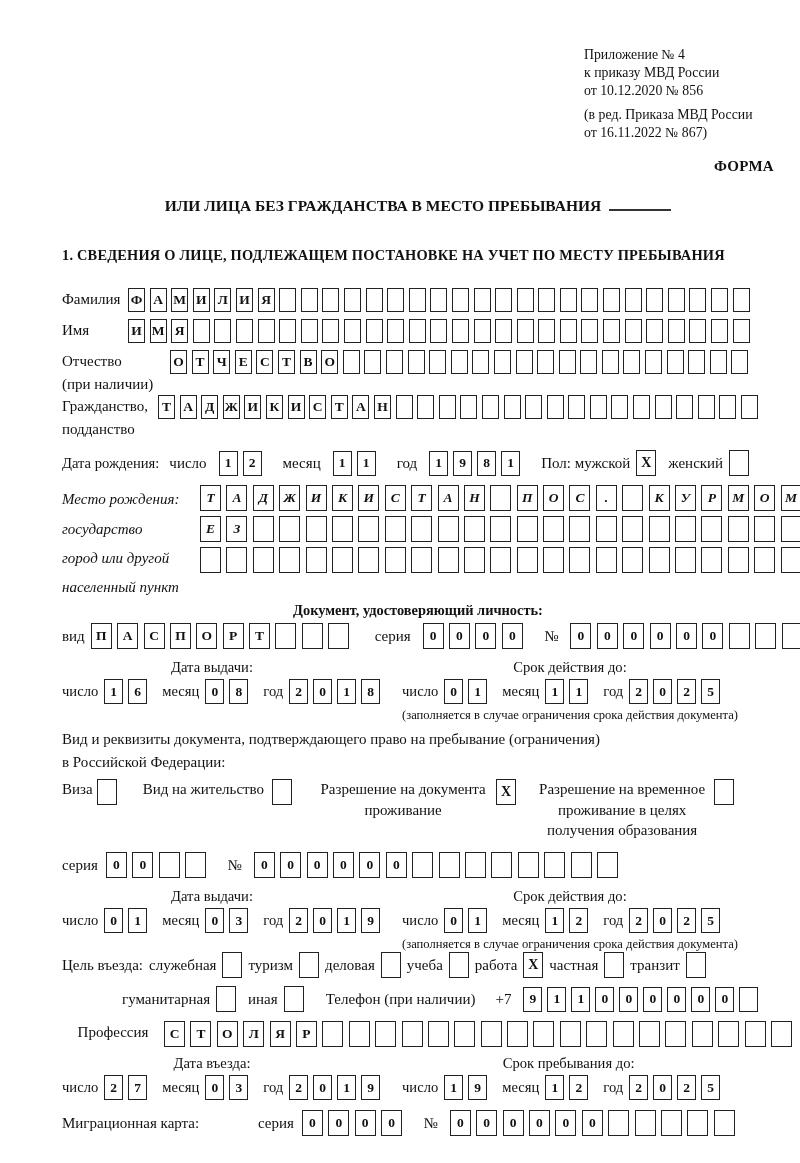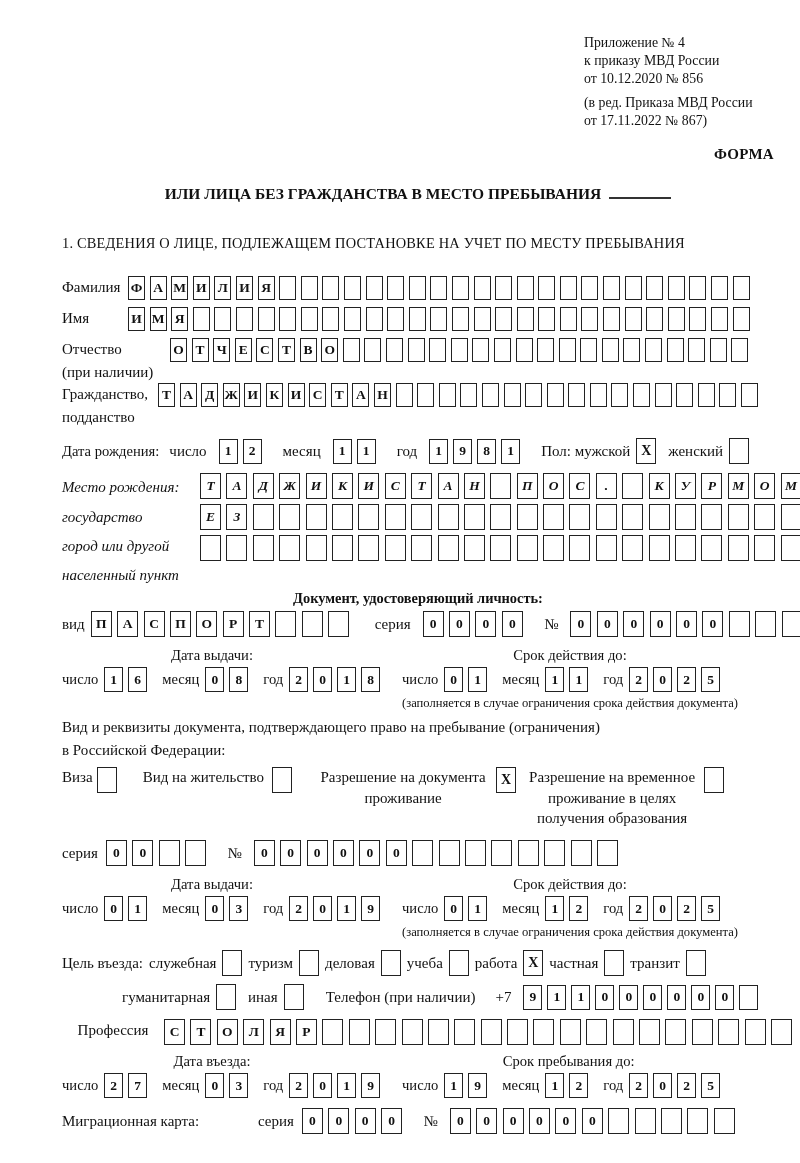--- a/index.html
+++ b/index.html
@@ -3,27 +3,27 @@
 <meta charset="utf-8">
 <style>
   html,body{margin:0;padding:0;background:#fff;}
   body{
     width:800px;height:1163px;overflow:hidden;
     font-family:"Liberation Serif","DejaVu Serif",serif;
     color:#111;-webkit-font-smoothing:antialiased;
   }
   .page{padding:34px 26px 0 62px;width:712px;}
   
-  .hdr{width:190px;margin-left:auto;font-size:13.8px;line-height:1.32;}
+  .hdr{width:190px;margin-left:auto;font-size:13.8px;line-height:1.32;margin-top:12px;}
   .hdr .gap{height:5px;}
   .forma{font-weight:bold;text-align:right;font-size:15px;margin-top:16px;letter-spacing:.3px;}
   
   .title{ text-align:center;font-weight:bold;font-size:15.5px;line-height:1.45;margin-top:20px;}
   .title .uline{display:inline-block;width:62px;border-bottom:2px solid #333;height:14px;margin-left:8px;}
-  .sect{font-weight:normal;font-size:14.4px;margin-top:30px;white-space:nowrap;letter-spacing:.2px;}
+  .sect{font-weight:bold;font-size:14.4px;margin-top:30px;white-space:nowrap;letter-spacing:.2px;}
   
   .row{display:flex;align-items:flex-start;margin-top:7px;}
   .lbl{font-size:15px;line-height:1.5;flex:0 0 auto;}
   .cells{display:flex;flex-wrap:nowrap;}
   .cell{
     box-sizing:border-box;display:inline-flex;align-items:center;justify-content:center;
     width:17px;height:24px;border:1.6px solid #222;margin-right:4.6px;
     font-size:13.5px;font-weight:bold;background:#fff;flex:0 0 auto;
   }
   .big .cell{width:21px;height:26px;margin-right:5.4px;}
@@ -49,21 +49,21 @@
 <body>
 
 <div class="page">
 
   <div class="hdr">
     <div>Приложение № 4</div>
     <div>к приказу МВД России</div>
     <div>от 10.12.2020 № 856</div>
     <div class="gap"></div>
     <div>(в ред. Приказа МВД России</div>
-    <div>от 17.11.2022 № 867)</div>
+    <div>от 16.11.2022 № 867)</div>
   </div>
   <div class="forma">ФОРМА</div>
 
   <div class="title">
     <div>
       <span>ИЛИ ЛИЦА БЕЗ ГРАЖДАНСТВА В МЕСТО ПРЕБЫВАНИЯ</span><span class="uline"></span>
     </div>
   </div>
 
   <div class="sect">1. СВЕДЕНИЯ О ЛИЦЕ, ПОДЛЕЖАЩЕМ ПОСТАНОВКЕ НА УЧЕТ ПО МЕСТУ ПРЕБЫВАНИЯ</div>
@@ -415,21 +415,21 @@
       <span class="box" style="margin-left:4px;"></span>
     </span>
     <span class="ckgrp" style="margin-left:26px;">
       <span class="ck-label">Вид на жительство</span>
       <span class="box"></span>
     </span>
     <span class="ckgrp" style="margin-left:26px;">
       <span class="ck-label" style="width:170px;">Разрешение на документа проживание</span>
       <span class="box">X</span>
     </span>
-    <span class="ckgrp" style="margin-left:12px;">
+    <span class="ckgrp" style="margin-left:22px;">
       <span class="ck-label" style="width:168px;">Разрешение на временное проживание в целях получения образования</span>
       <span class="box"></span>
     </span>
   </div>
 
   <div class="dline" style="margin-top:12px;">
     <span style="font-size:15px;">серия</span>
     <span class="cells big" style="margin-left:8px;">
         <span class="cell">0</span>
         <span class="cell">0</span>
@@ -496,21 +496,21 @@
             <span class="cell">2</span>
             <span class="cell">0</span>
             <span class="cell">2</span>
             <span class="cell">5</span>
           </span>
       </div>
       <div class="note">(заполняется в случае ограничения срока действия документа)</div>
     </div>
   </div>
 
-  <div class="dline" style="margin-top:10px;">
+  <div class="dline" style="margin-top:0;">
     <span style="font-size:15px;">Цель въезда:</span>
     <span class="inline-lbl">служебная</span>
     <span class="box"></span>
     <span class="inline-lbl">туризм</span>
     <span class="box"></span>
     <span class="inline-lbl">деловая</span>
     <span class="box"></span>
     <span class="inline-lbl">учеба</span>
     <span class="box"></span>
     <span class="inline-lbl">работа</span>

